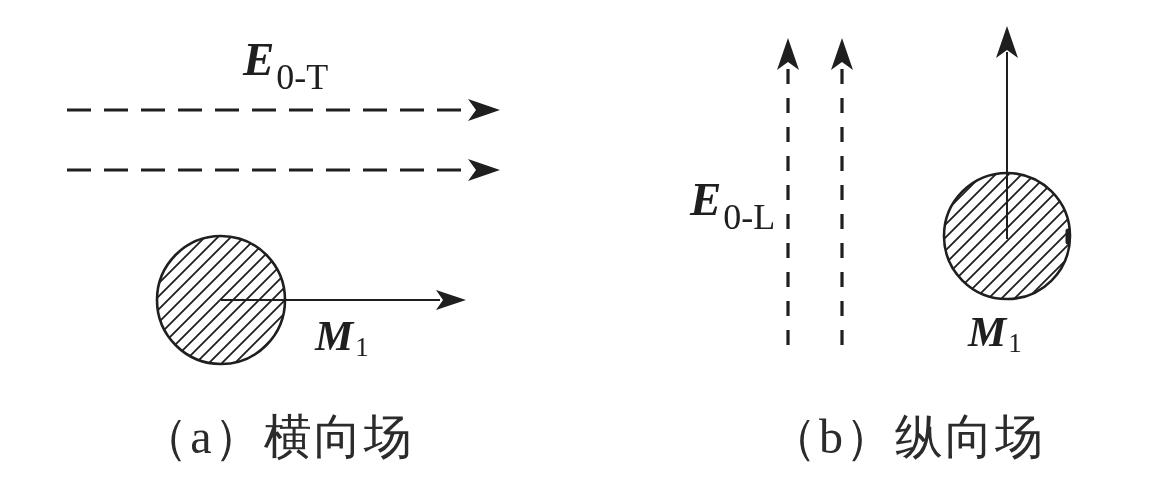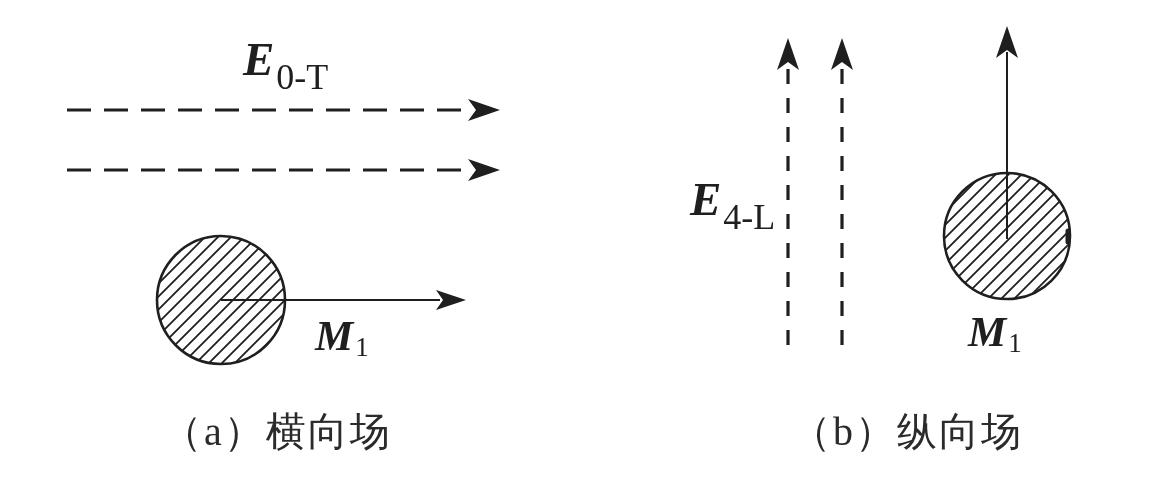--- a/index.html
+++ b/index.html
@@ -49,21 +49,21 @@
     font-size: 43px;
   }
   .moment-label .subsc {
     font-size: 27px;
     margin-top: 20px;
   }
   .caption {
     position: absolute;
     width: 320px;
     text-align: center;
-    font-size: 40px;
+    font-size: 48px;
     line-height: 1.2;
     letter-spacing: 2px;
     color: #2b2b2b;
     font-family: "Liberation Serif", serif;
   }
   #label-e0t { left: 243px; top: 36px; }
   #label-e0l { left: 690px; top: 176px; }
   #label-m1a { left: 315px; top: 314px; }
   #label-m1b { left: 968px; top: 310px; }
   #caption-a { left: 117px; top: 408px; }
@@ -120,21 +120,21 @@
       <span class="subsc">0-T</span>
   </div>
   <div class="label moment-label" id="label-m1a">
     <span class="sym">M</span>
       <span class="subsc">1</span>
   </div>
   <div class="caption" id="caption-a">（a）横向场</div>
 
   <div class="label" id="label-e0l">
     <span class="sym">E</span>
-      <span class="subsc">4-L</span>
+      <span class="subsc">0-L</span>
   </div>
   <div class="label moment-label" id="label-m1b">
     <span class="sym">M</span>
       <span class="subsc">1</span>
   </div>
   <div class="caption" id="caption-b">（b）纵向场</div>
 
 </div>
 
 </body></html>

